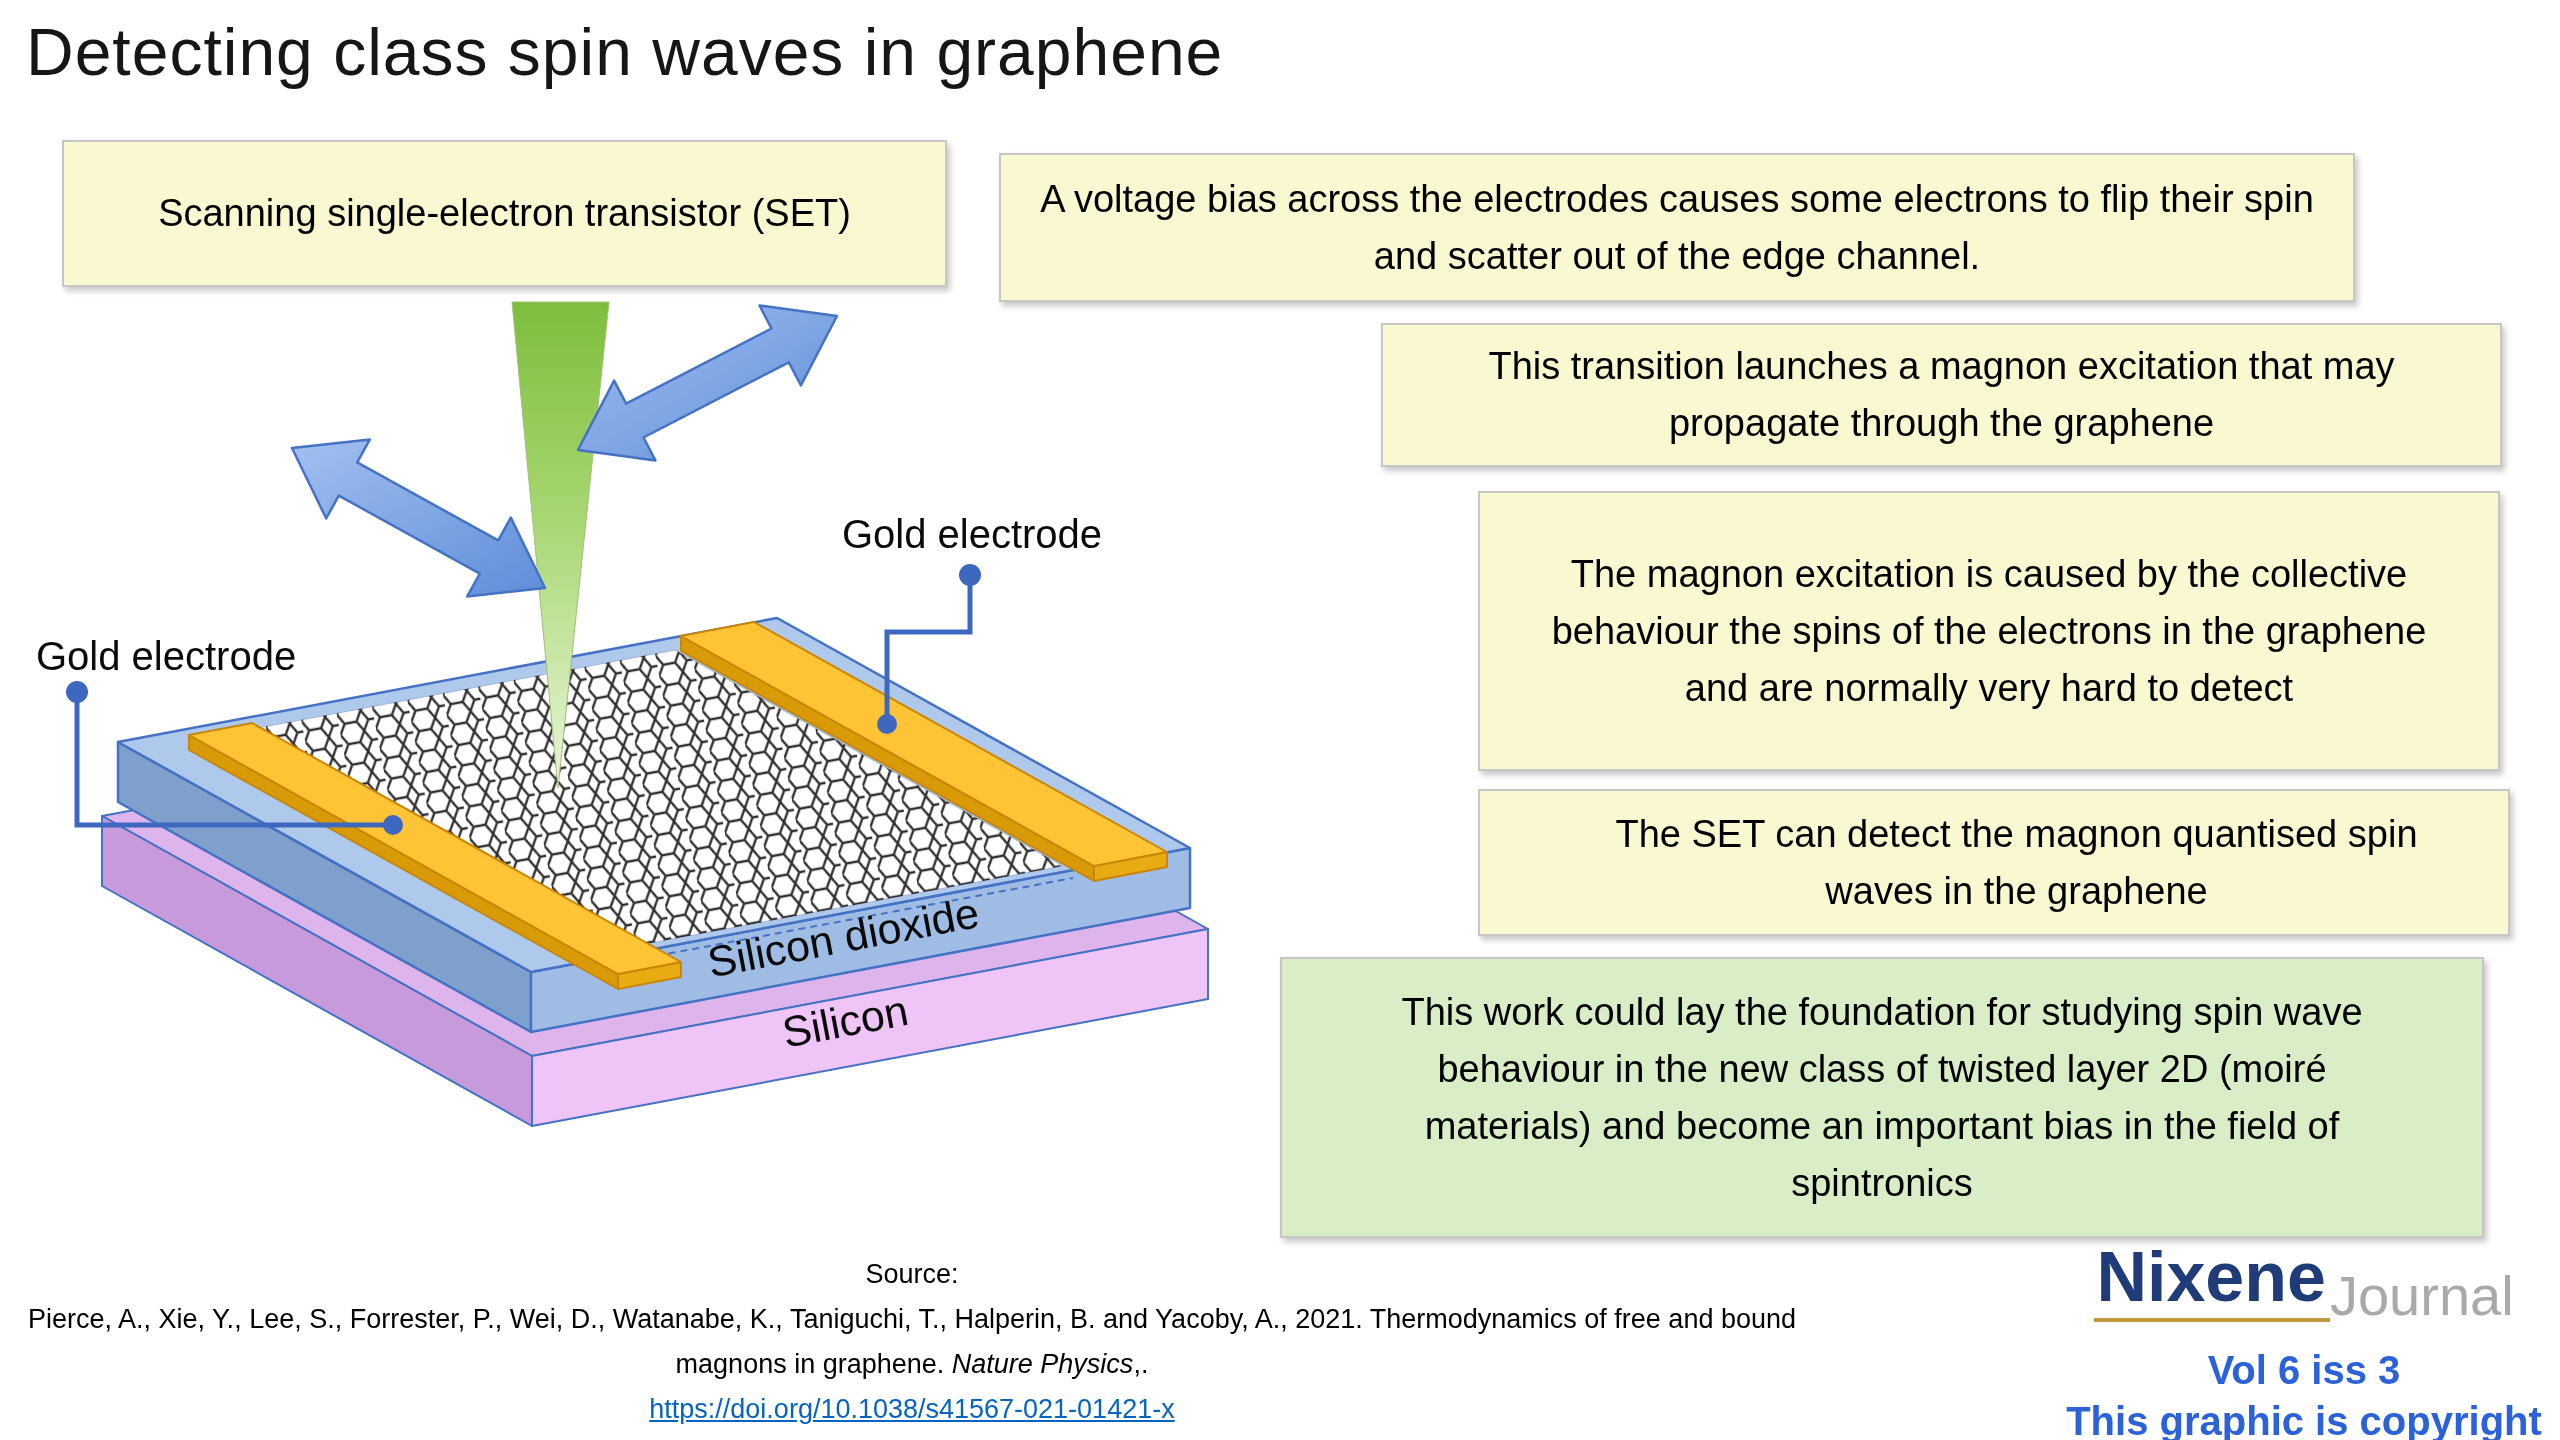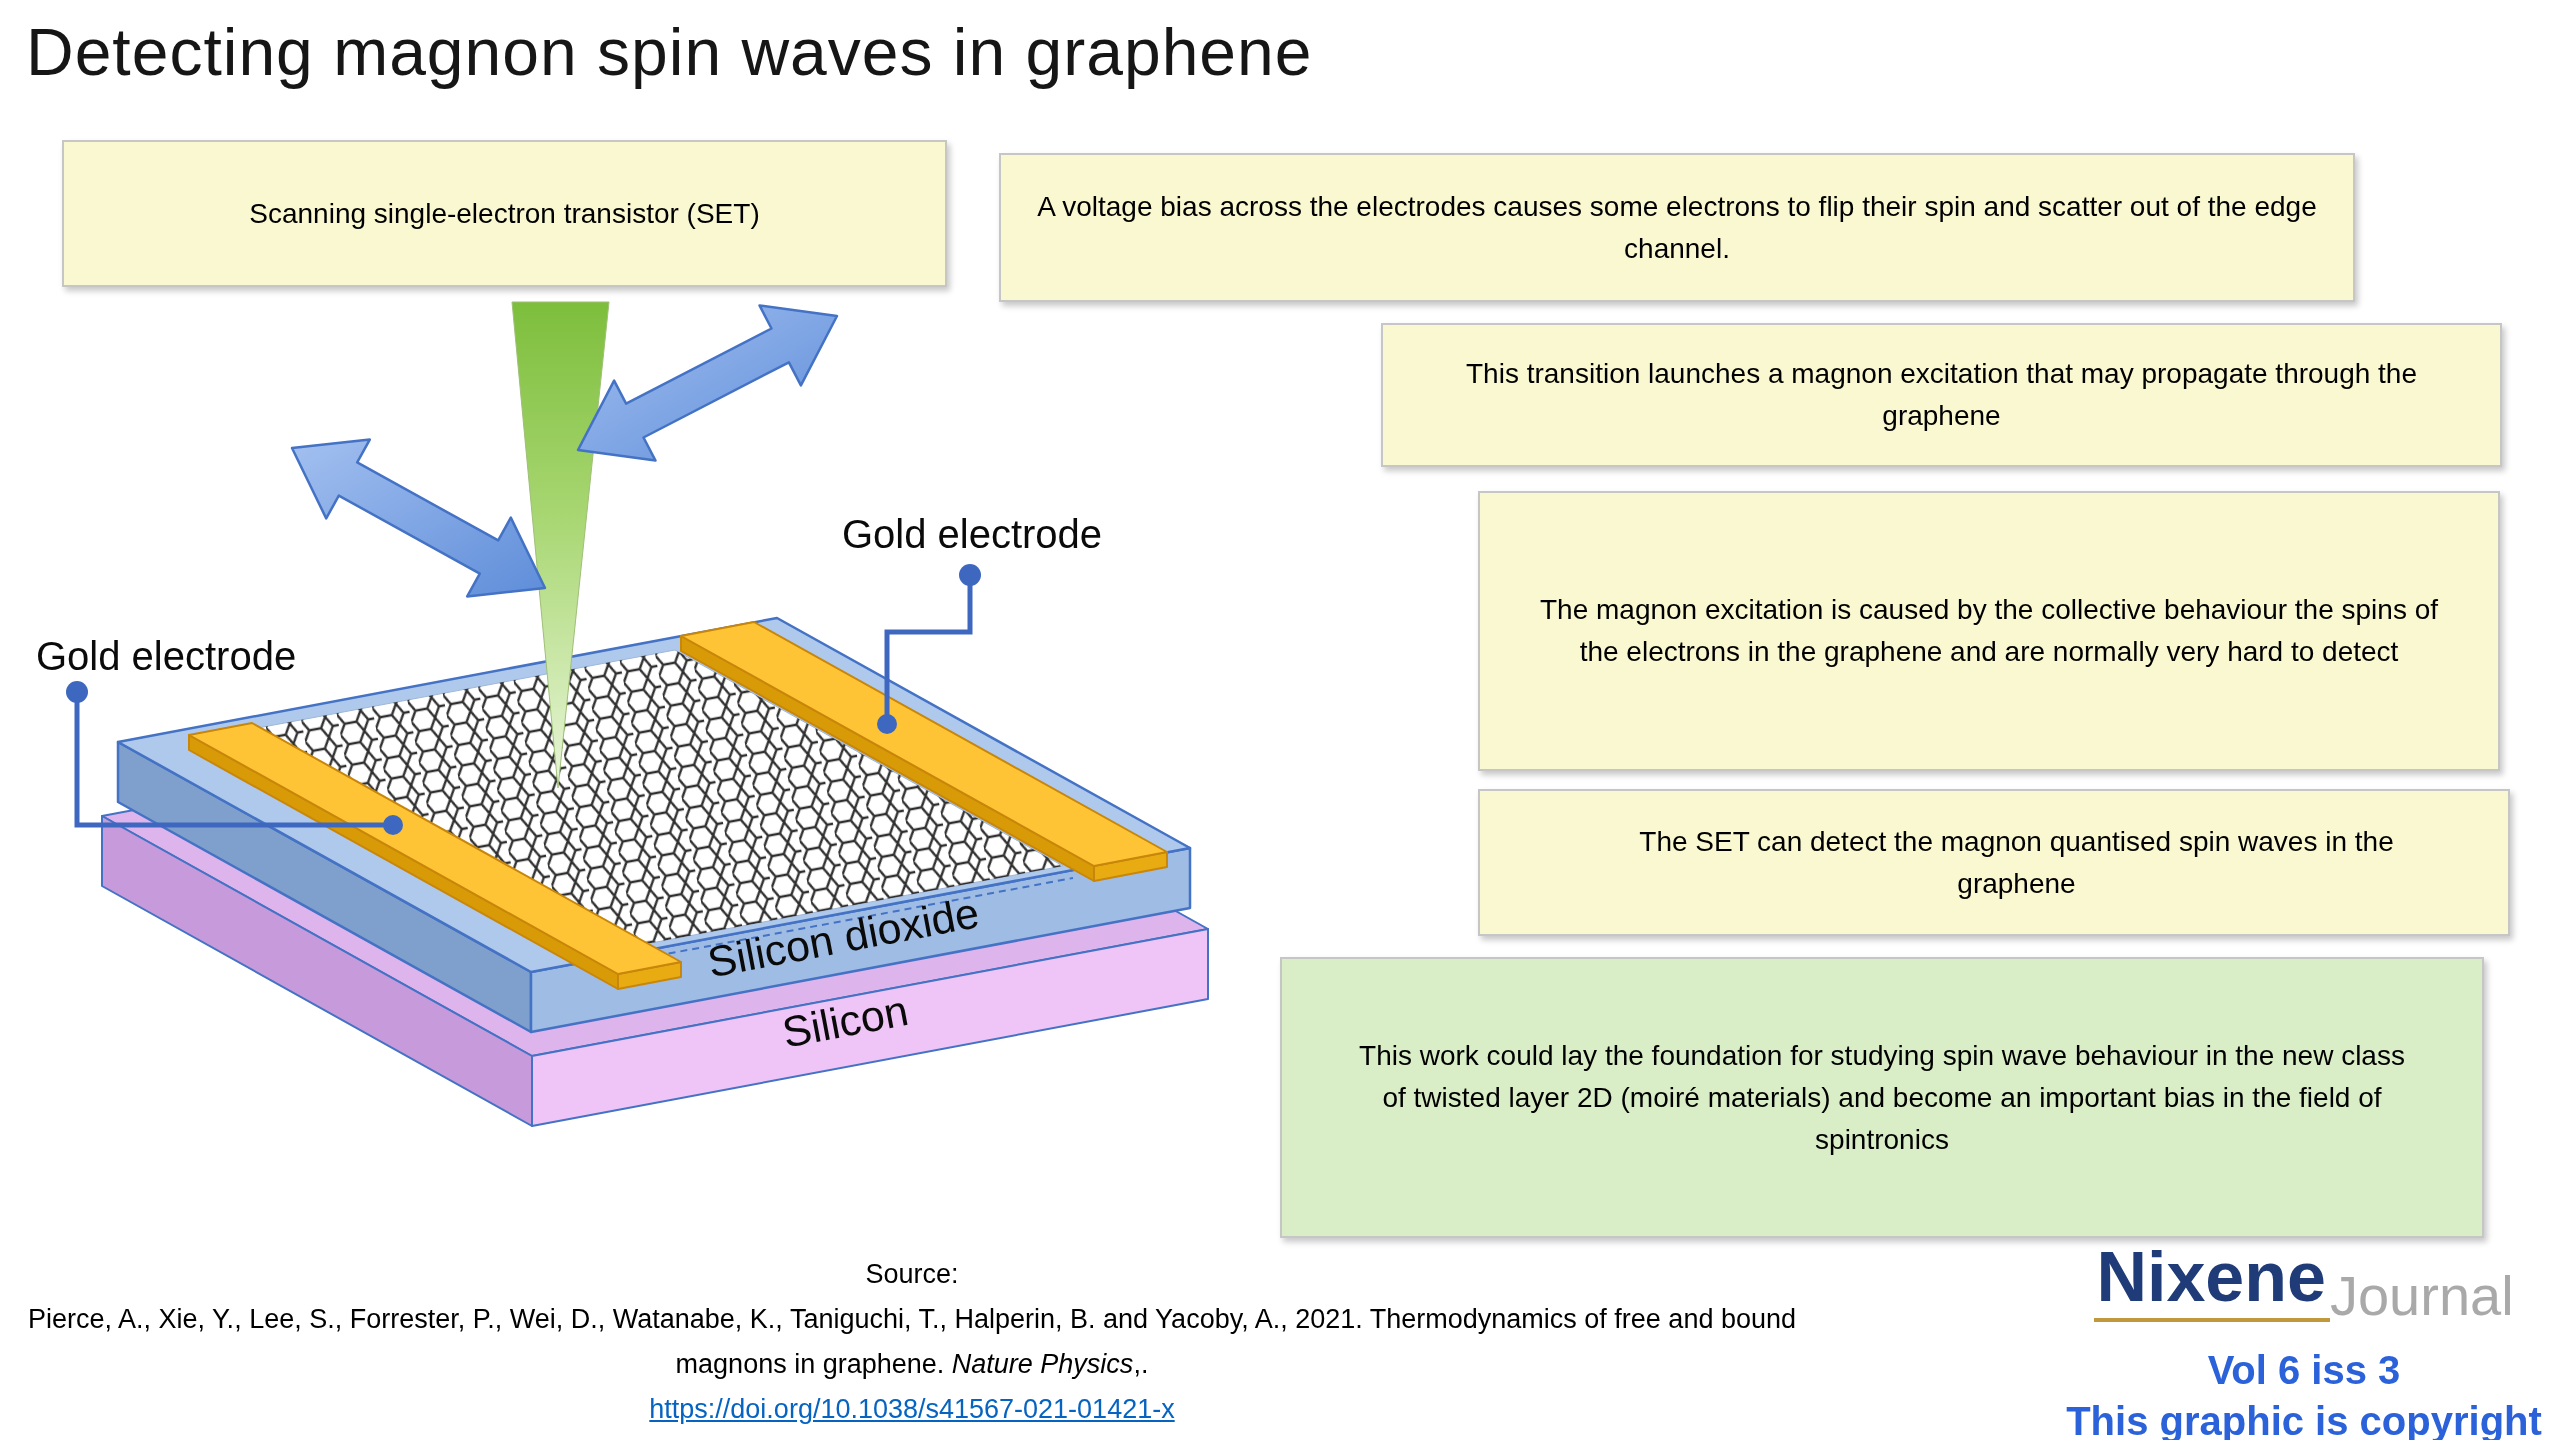--- a/index.html
+++ b/index.html
@@ -13,21 +13,21 @@
     --meta-blue:#2B62D9; --text-dark:#141414;
   }
   html,body{margin:0;padding:0;background:#ffffff;}
   .page{position:relative;width:2560px;height:1440px;background:#ffffff;overflow:hidden;
         font-family:"Liberation Sans","DejaVu Sans",sans-serif;color:var(--text-dark);}
   .title{position:absolute;left:26px;top:14px;font-size:66px;letter-spacing:1px;
          font-weight:400;color:#161616;white-space:nowrap;}
   .callout{position:absolute;display:flex;align-items:center;justify-content:center;
            text-align:center;background:var(--callout-yellow);
            border:2px solid var(--box-border);box-shadow:3px 4px 6px rgba(0,0,0,.22);
-           font-size:28px;line-height:1.5;color:#000;box-sizing:border-box;}
+           font-size:38px;line-height:1.5;color:#000;box-sizing:border-box;}
   .callout.green{background:var(--callout-green);}
   .callout .inner{display:inline-block;}
   #box-set{left:62px;top:140px;width:885px;height:147px;}
   #box-set .inner{max-width:760px;}
   #box-voltage{left:999px;top:153px;width:1356px;height:149px;}
   #box-voltage .inner{max-width:1290px;}
   #box-transition{left:1381px;top:323px;width:1121px;height:144px;}
   #box-transition .inner{max-width:1000px;}
   #box-collective{left:1478px;top:491px;width:1022px;height:280px;}
   #box-collective .inner{max-width:910px;}
@@ -47,21 +47,21 @@
                  border-bottom:4px solid var(--brand-gold);padding:0 4px 6px 2px;line-height:1.0;}
   .brand-secondary{font-size:56px;color:var(--brand-gray);position:relative;top:26px;line-height:1.0;}
   .brand-vol{margin-top:26px;font-size:40px;font-weight:bold;color:var(--meta-blue);}
   .brand-copy{margin-top:6px;font-size:40px;font-weight:bold;color:var(--meta-blue);}
 </style>
 </head>
 <body>
 
 <div class="page">
 
-  <div class="title">Detecting magnon spin waves in graphene</div>
+  <div class="title">Detecting class spin waves in graphene</div>
 
   <div class="callout" id="box-set">
     <span class="inner">Scanning single-electron transistor (SET)</span>
   </div>
   <div class="callout" id="box-voltage">
     <span class="inner">A voltage bias across the electrodes causes some electrons to flip their spin and scatter out of the edge channel.</span>
   </div>
   <div class="callout" id="box-transition">
     <span class="inner">This transition launches a magnon excitation that may propagate through the graphene</span>
   </div>

